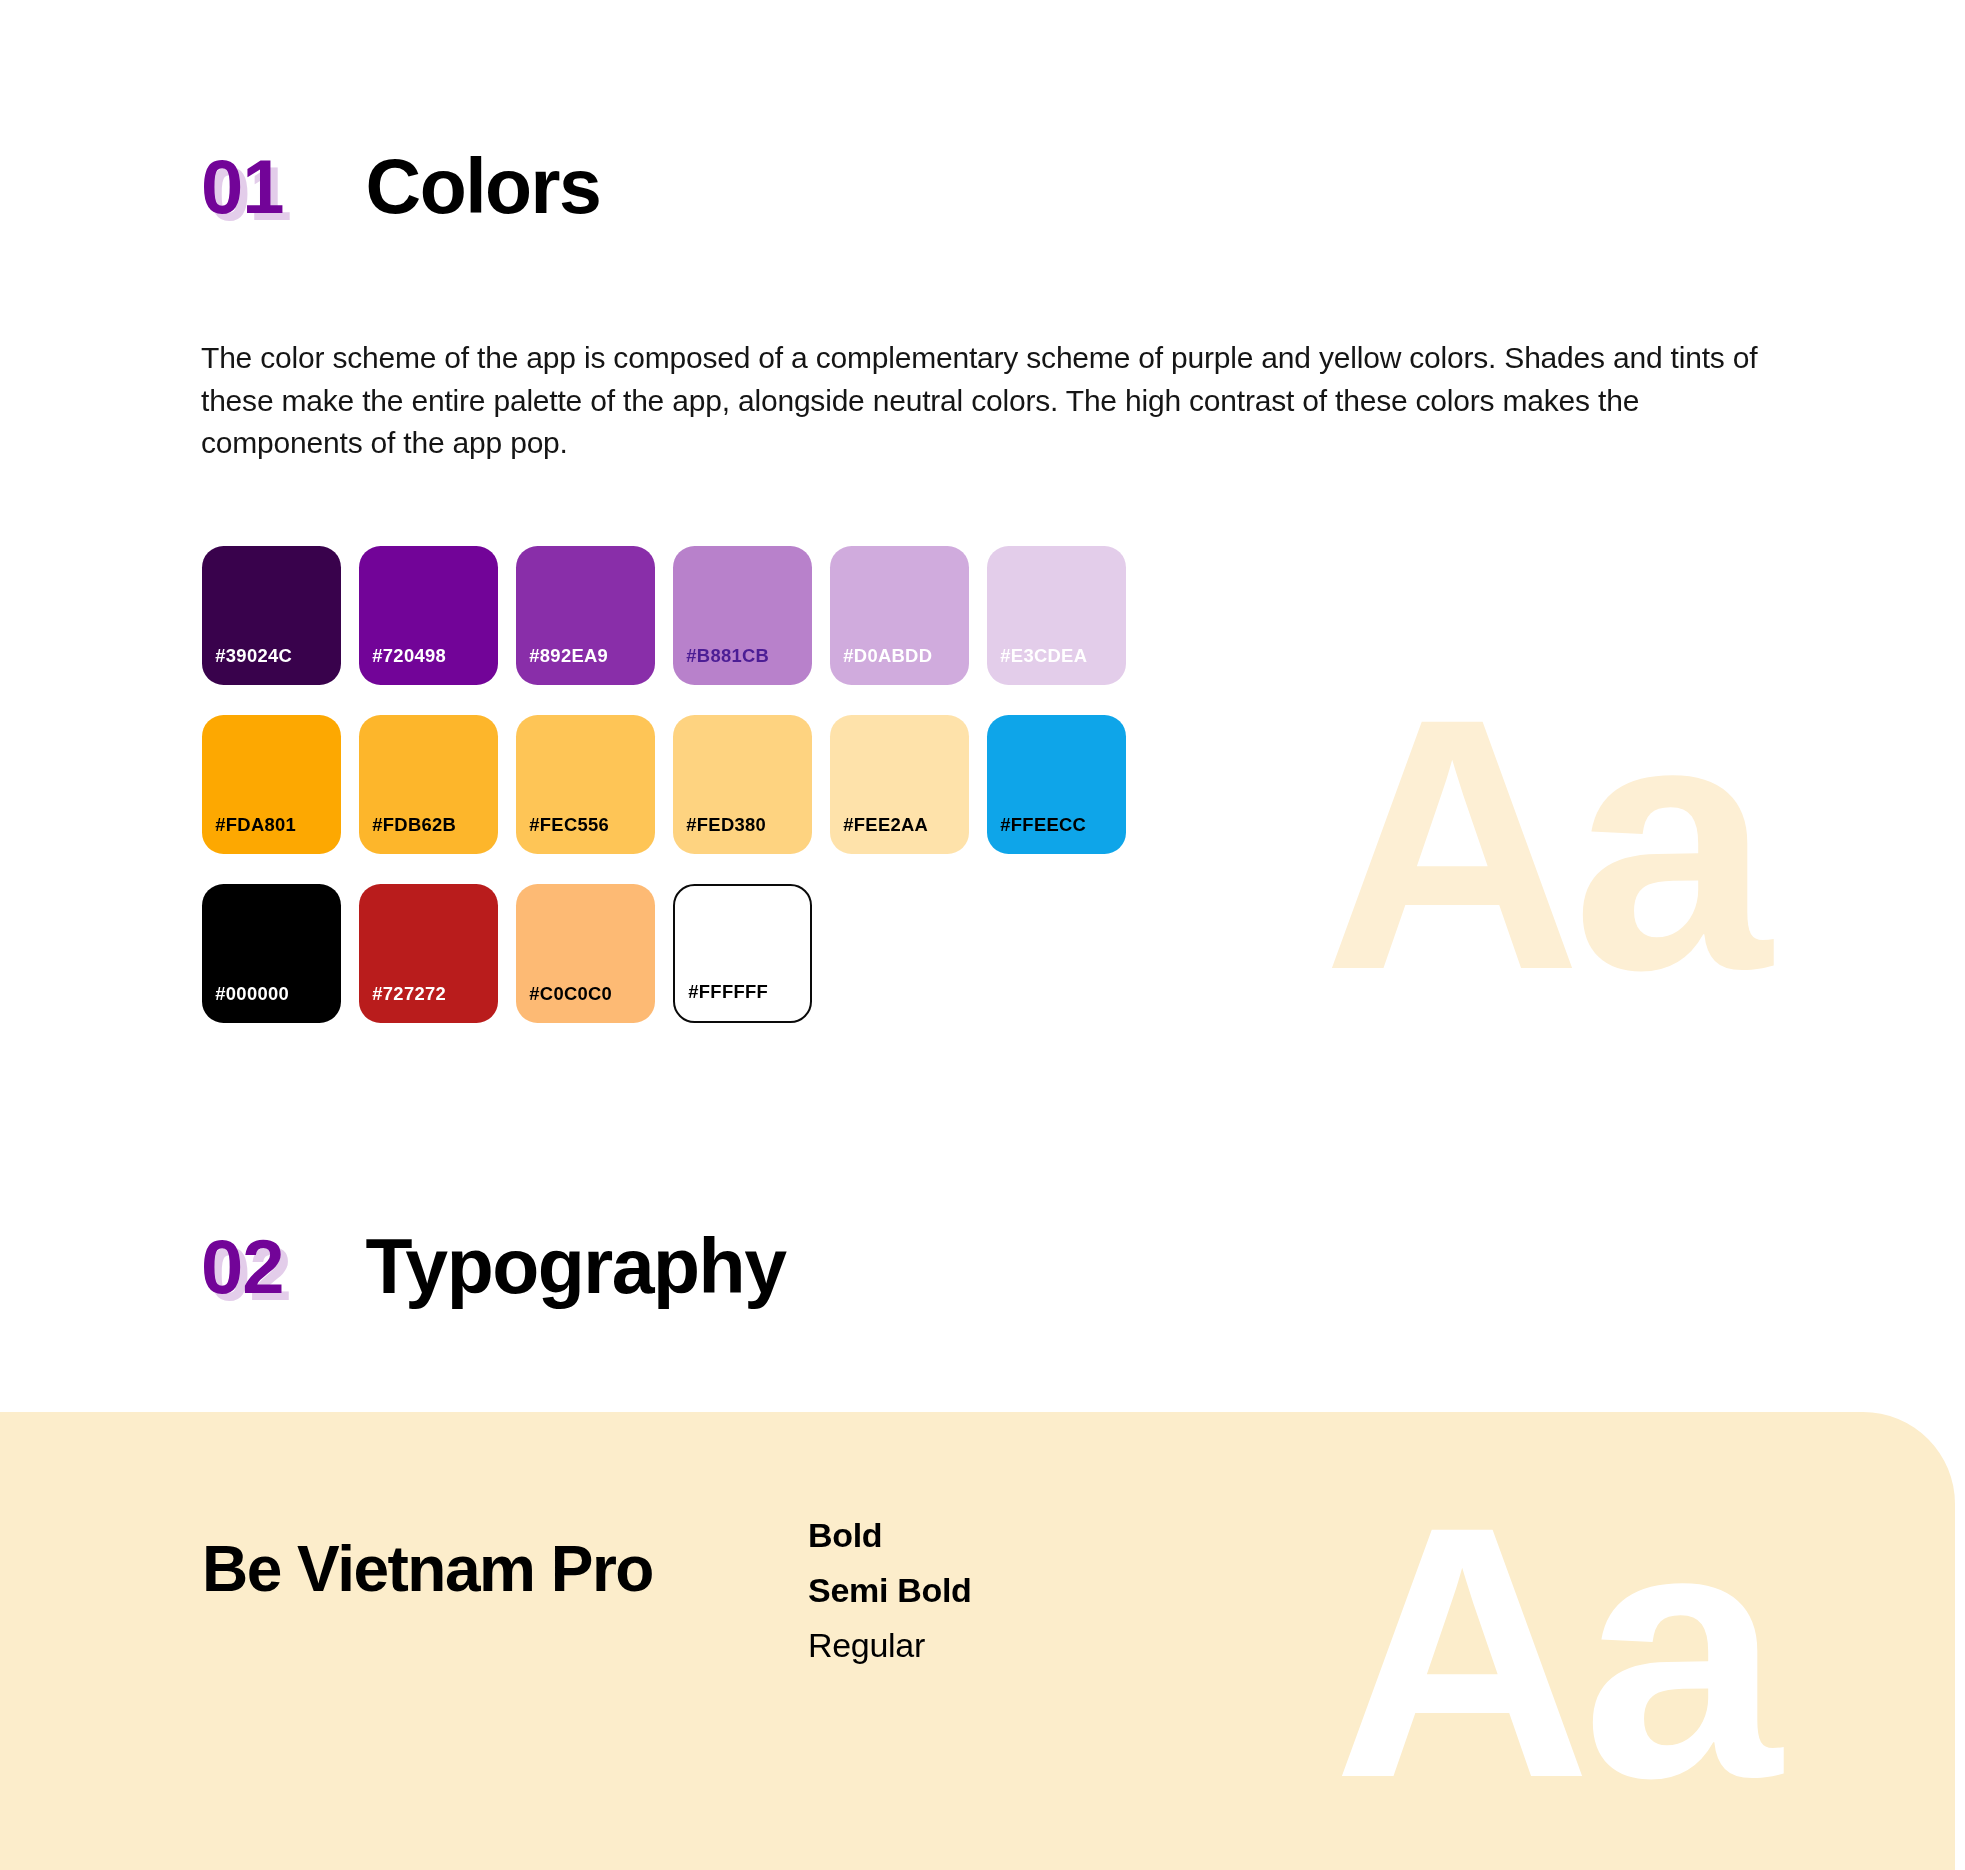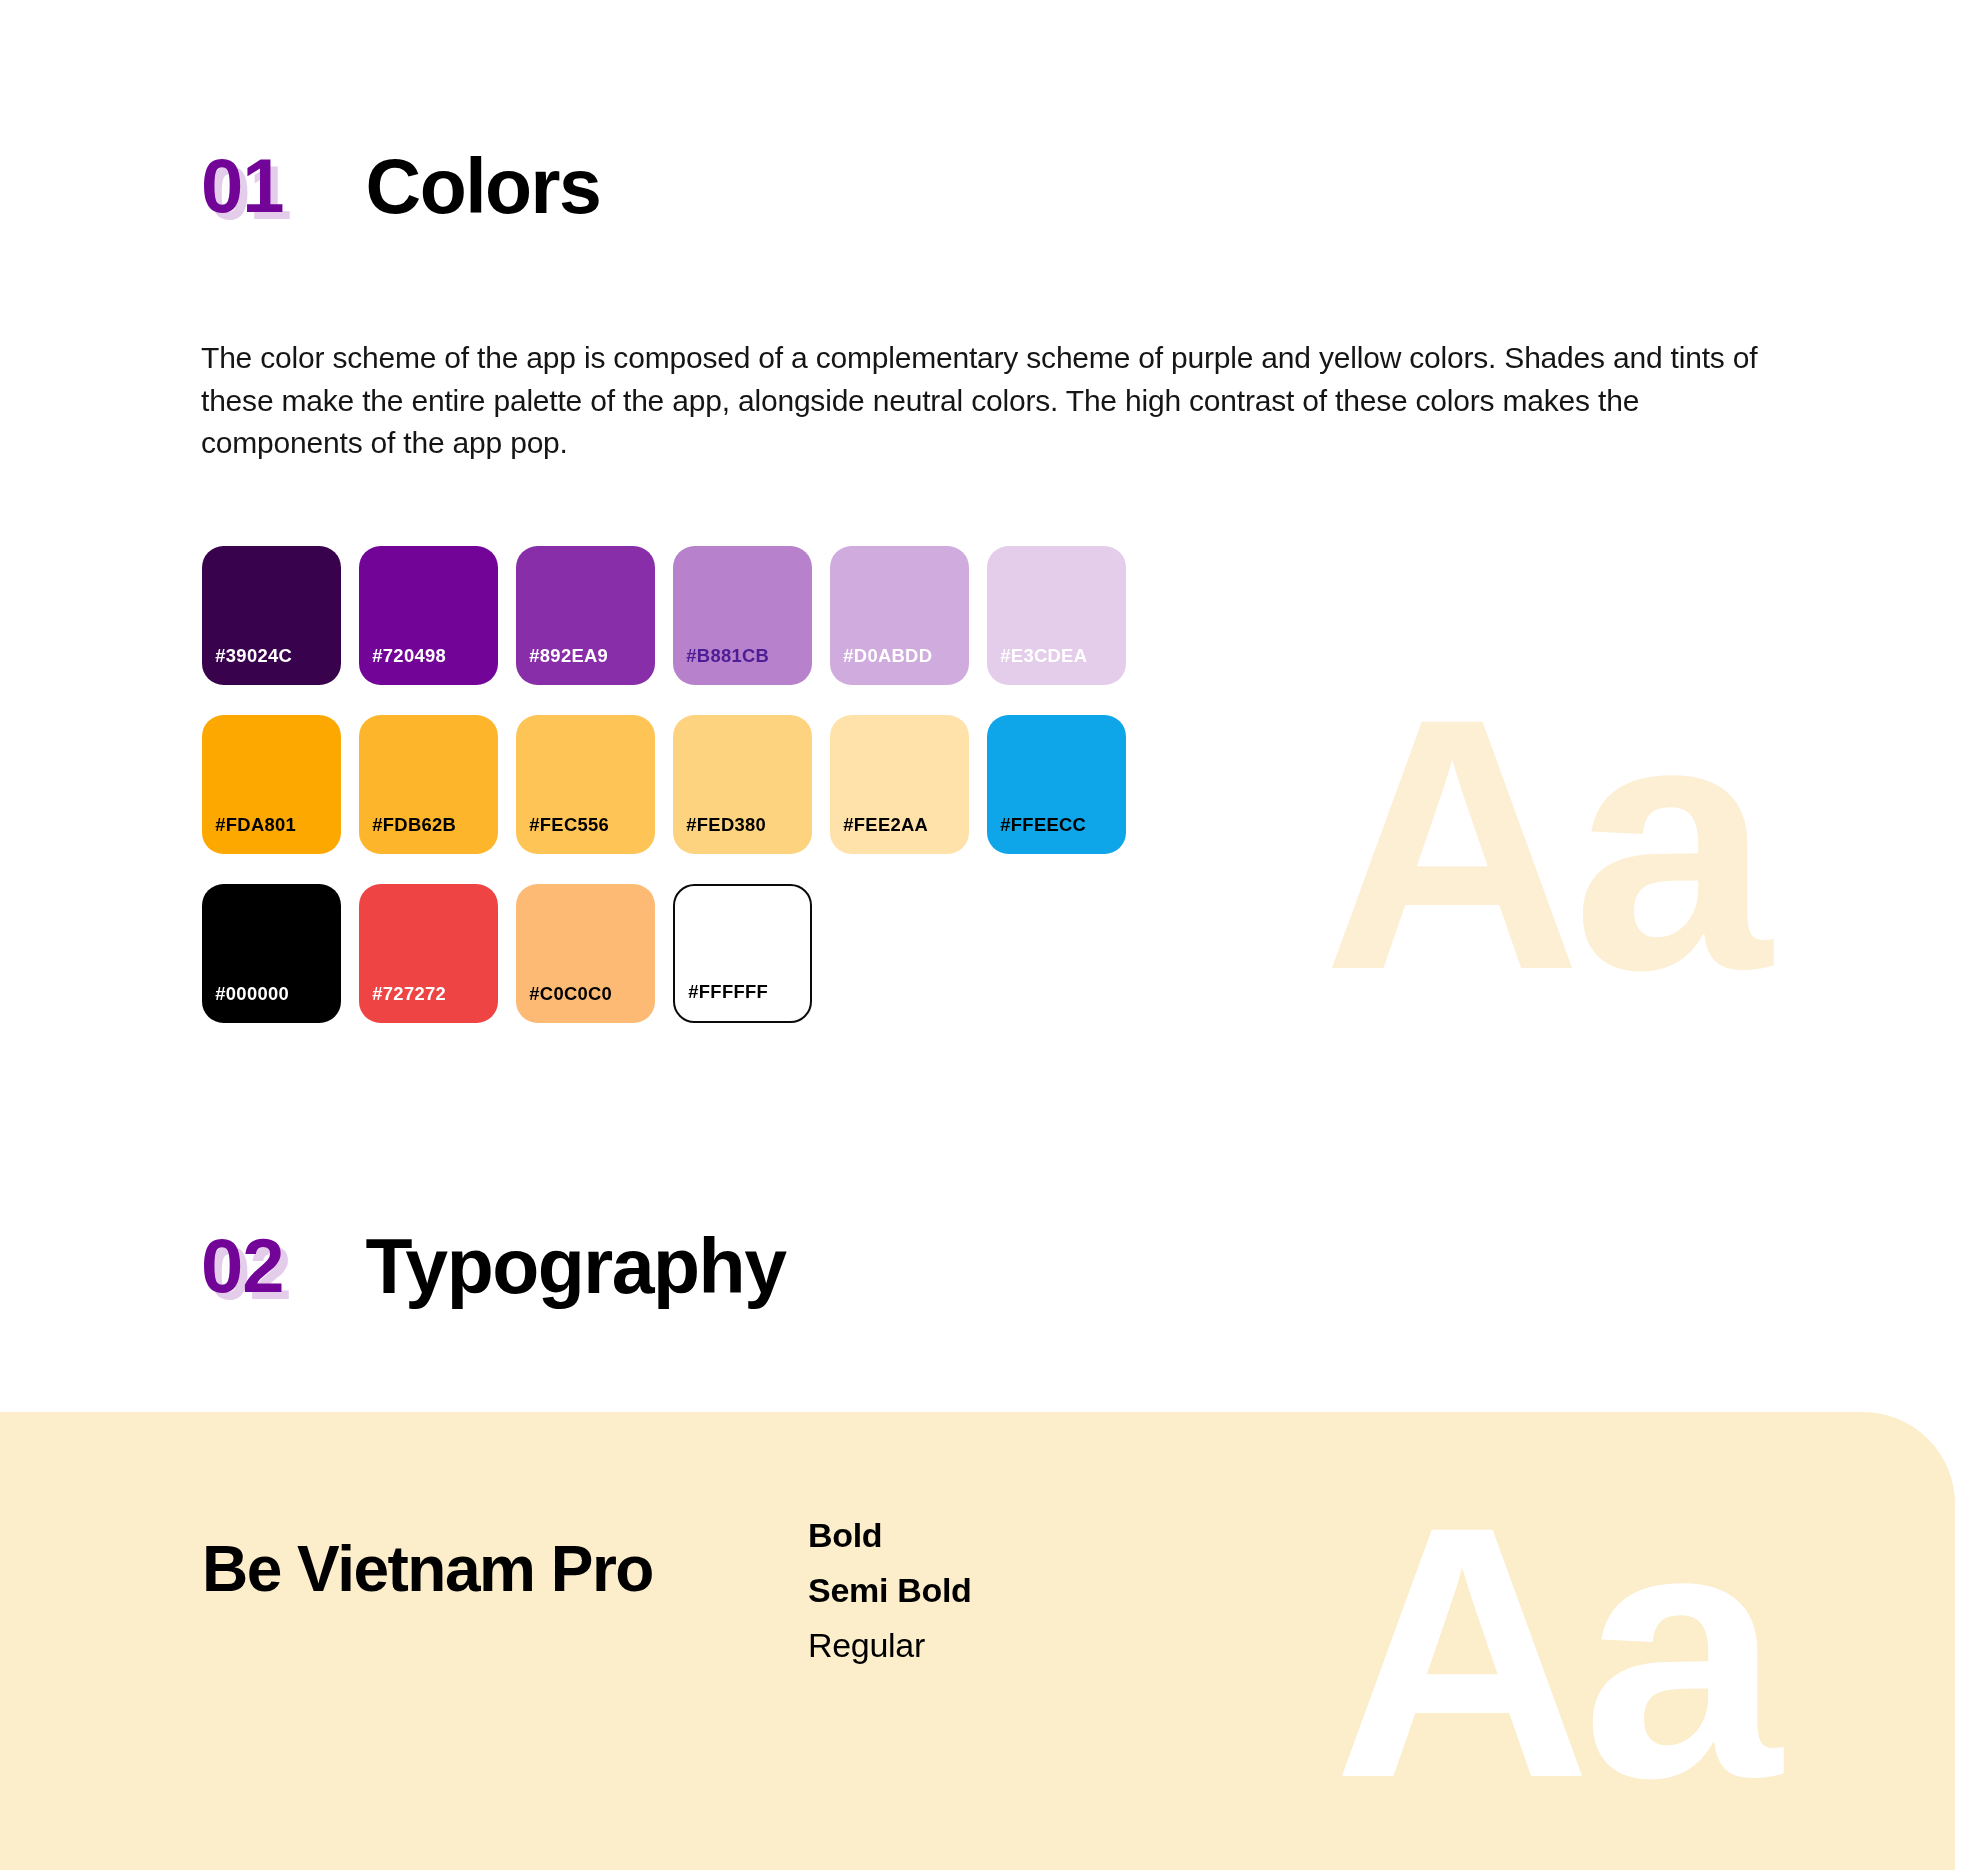--- a/index.html
+++ b/index.html
@@ -13,21 +13,21 @@
     position: relative;
     overflow: hidden;
     font-family: "Liberation Sans", sans-serif;
     -webkit-font-smoothing: antialiased;
   }
 
   
   .section-head {
     position: absolute;
     display: flex;
-    align-items: flex-start;
+    align-items: center;
   }
   .sec-num {
     font-size: 76px;
     font-weight: bold;
     color: #720498;
     letter-spacing: -1px;
     text-shadow: 7.2px 7.2px 0 #E3CDEA;
     line-height: 1;
   }
   .sec-title {
@@ -201,21 +201,21 @@
     </div>
     <div class="swatch" style="background-color: #0ea5e9;">
       <span class="swatch-label" style="color: rgb(0, 0, 0);">#FFEECC</span>
     </div>
   </div>
 
   <div class="swatch-row">
     <div class="swatch" style="background-color: rgb(0, 0, 0);">
       <span class="swatch-label" style="color: rgb(255, 255, 255);">#000000</span>
     </div>
-    <div class="swatch" style="background-color: #ef4444;">
+    <div class="swatch" style="background-color: #b91c1c;">
       <span class="swatch-label" style="color: rgb(255, 255, 255);">#727272</span>
     </div>
     <div class="swatch" style="background-color: #fdba74;">
       <span class="swatch-label" style="color: rgb(0, 0, 0);">#C0C0C0</span>
     </div>
     <div class="swatch outlined" style="background-color: rgb(255, 255, 255);">
       <span class="swatch-label" style="color: rgb(0, 0, 0);">#FFFFFF</span>
     </div>
   </div>
 

